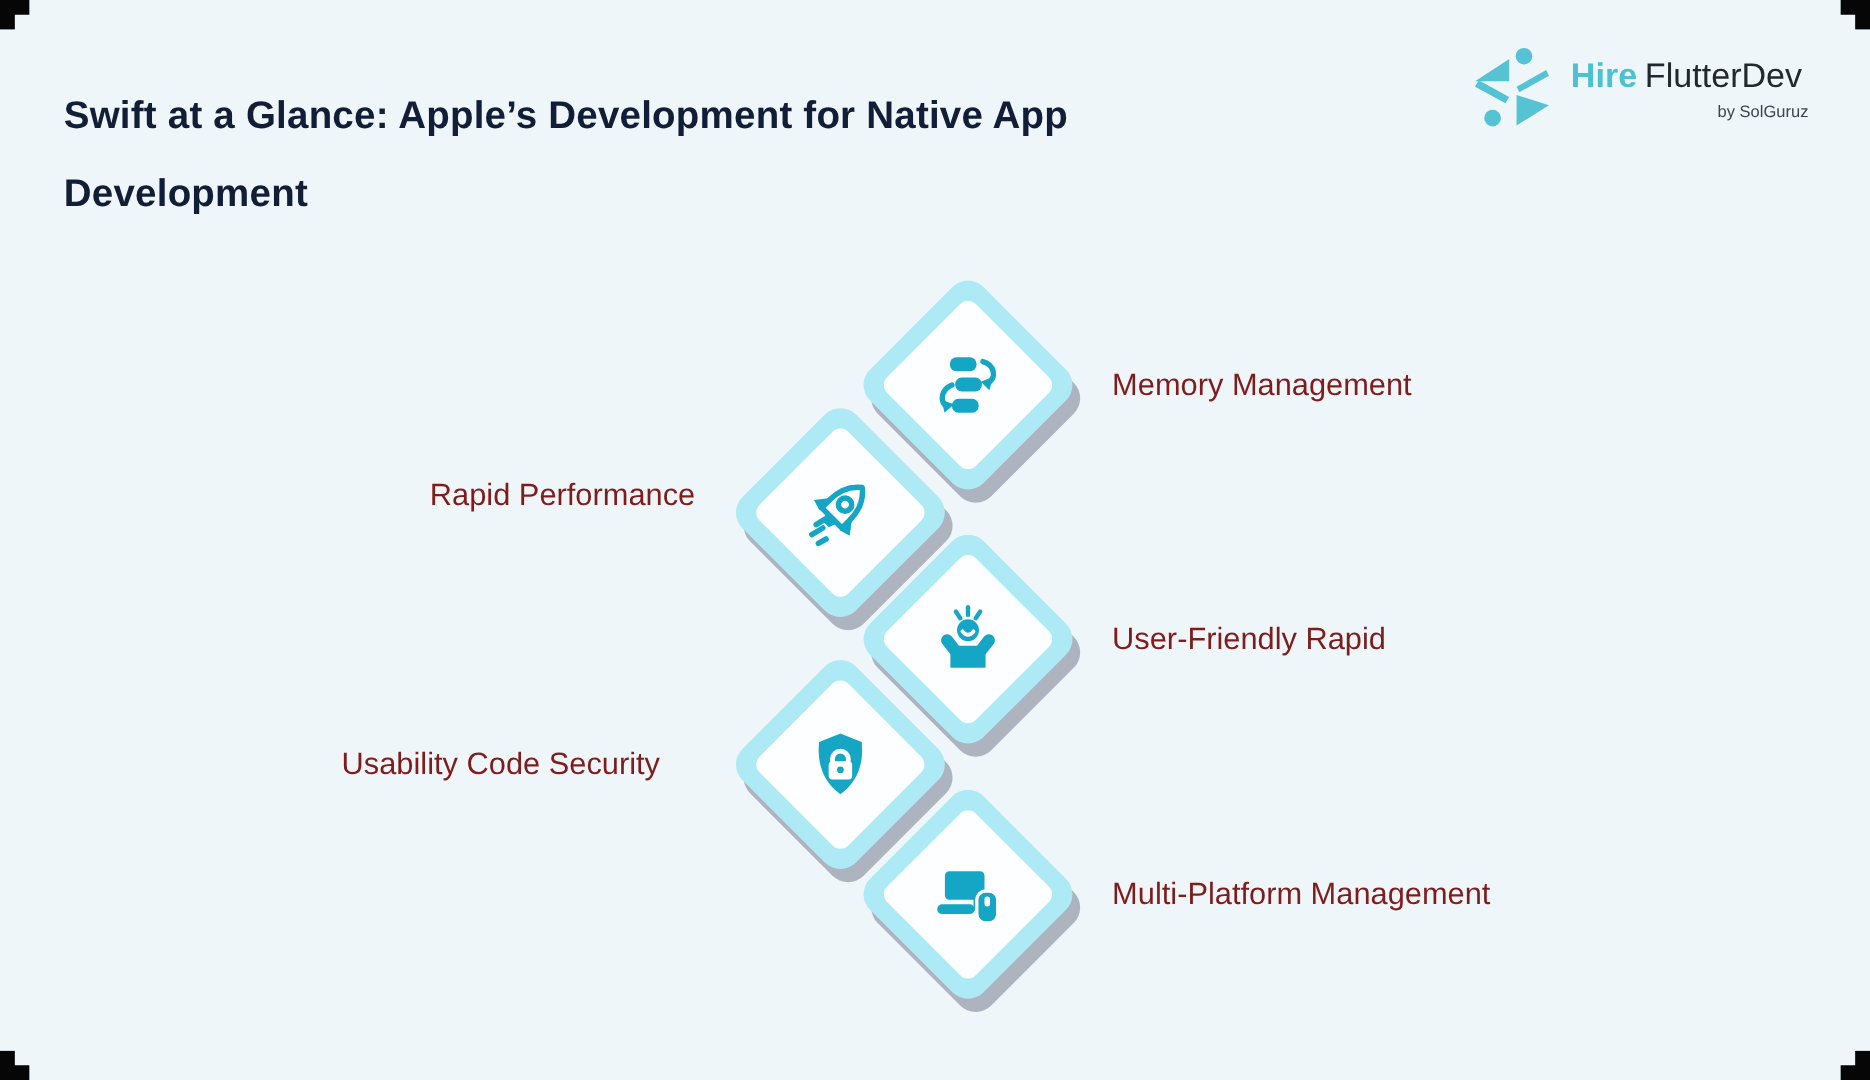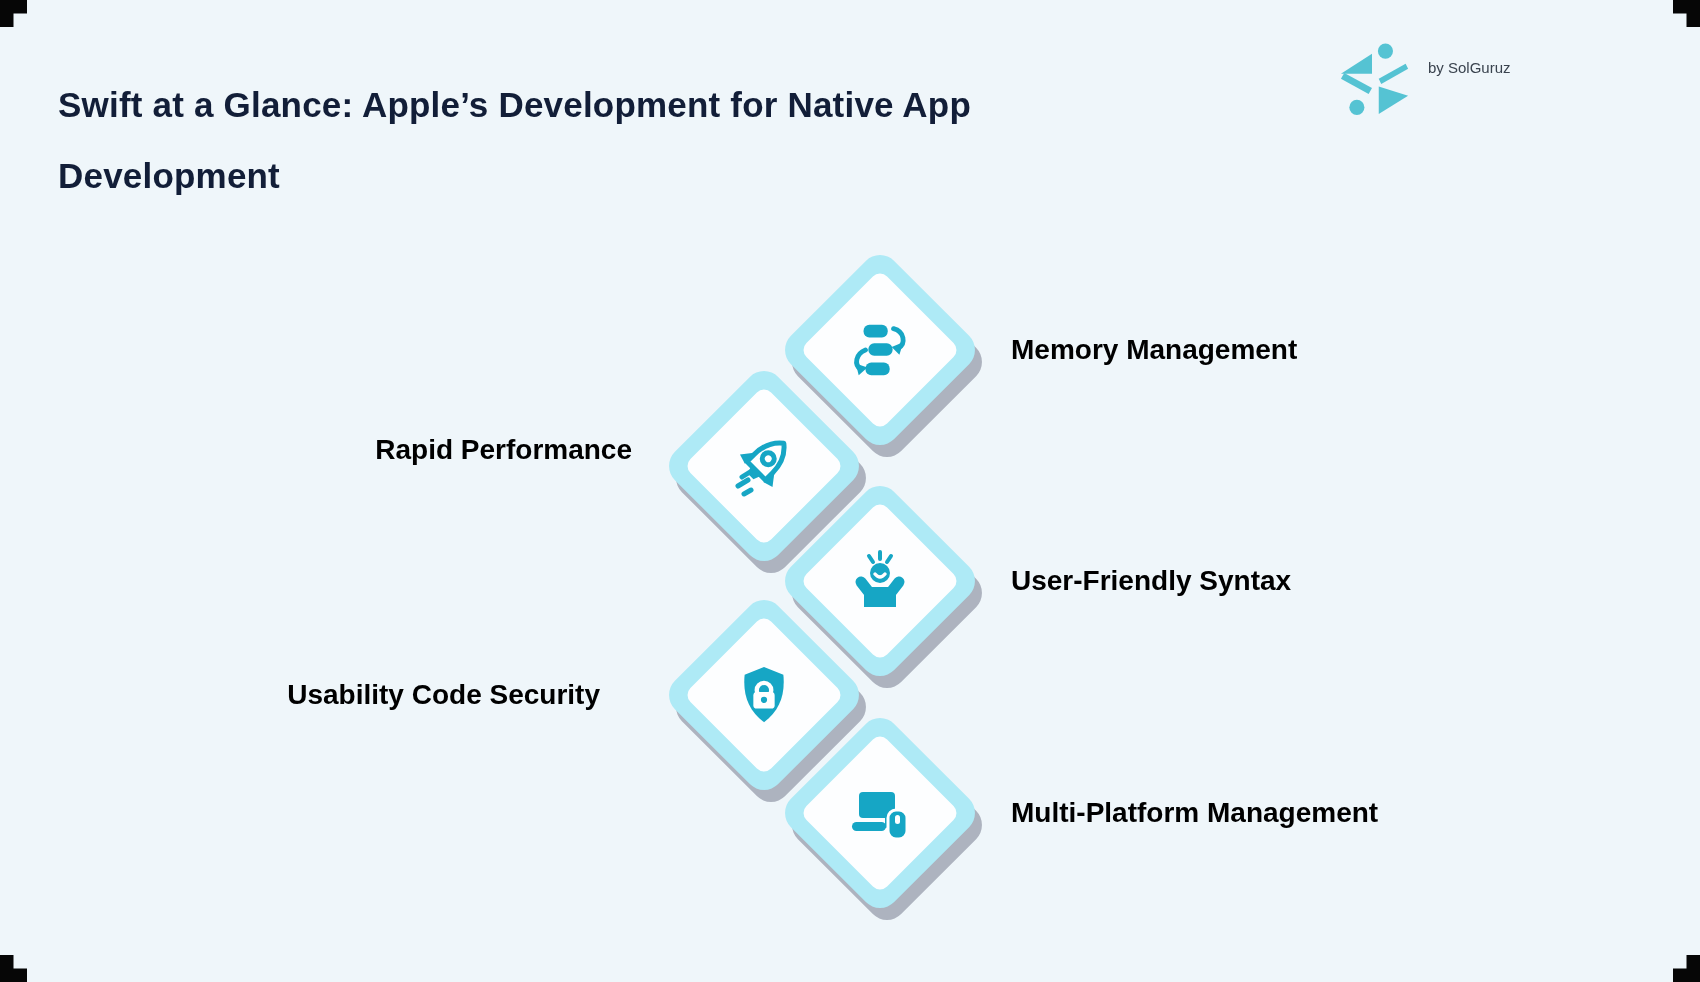--- a/index.html
+++ b/index.html
@@ -22,21 +22,21 @@
     font-size:35px;line-height:71px;font-weight:800;color:#121e38;
     letter-spacing:.2px;
   }
 
   
   .logo-mark{position:absolute;left:1330px;top:40px;width:84px;height:76px;}
   .logo-text{position:absolute;left:1428px;top:52px;width:216px;}
   .logo-line{font-size:31px;line-height:34px;white-space:nowrap;}
   .logo-hire{color:#4bc1d2;font-weight:700;}
   .logo-brand{color:#23282e;font-weight:500;margin-left:7px;}
-  .logo-byline{margin-top:7px;font-size:15px;color:#3a434e;font-weight:400;}
+  .logo-byline{margin-top:7px;text-align:right;font-size:15px;color:#3a434e;font-weight:400;}
 
   
   .tile-shadow{
     position:absolute;width:146px;height:146px;border-radius:20px;
     transform:rotate(45deg);background:#adb3bf;
   }
   .tile{position:absolute;width:146px;height:146px;}
   .tile-outer{
     width:146px;height:146px;border-radius:20px;transform:rotate(45deg);
     background:#aeeaf6;display:flex;align-items:center;justify-content:center;
@@ -55,21 +55,21 @@
   .p5{left:807px;top:740px;}
   .s1{left:814px;top:289px;}
   .s2{left:698px;top:405px;}
   .s3{left:814px;top:520px;}
   .s4{left:698px;top:634px;}
   .s5{left:814px;top:752px;}
 
   
   .flabel{
     position:absolute;transform:translateY(-50%);
-    font-size:28px;font-weight:700;color:#000000;white-space:nowrap;
+    font-size:28px;font-weight:400;color:#7f1d1d;white-space:nowrap;
   }
   .l1{left:1011px;top:350px;}
   .l2{right:1068px;top:450px;text-align:right;}
   .l3{left:1011px;top:581px;}
   .l4{right:1100px;top:695px;text-align:right;}
   .l5{left:1011px;top:813px;}
 </style>
 </head>
 <body>
 
@@ -84,20 +84,23 @@
   <g fill="#55c3d3">
     <circle cx="66" cy="13" r="9"></circle>
     <circle cx="32" cy="80" r="9"></circle>
     <polygon points="13,40 50,16 50,40"></polygon>
     <polygon points="13,46 46,64 50,57 17,39"></polygon>
     <polygon points="58,46 90,28 93,34 61,52"></polygon>
     <polygon points="58,55 93,66 58,88"></polygon>
   </g>
 </svg>
 <div class="logo-text">
+  <div class="logo-line">
+    <span class="logo-hire">Hire</span><span class="logo-brand">FlutterDev</span>
+  </div>
   <div class="logo-byline">by SolGuruz</div>
 </div>
 
 <div>
   <div class="tile-shadow s1"></div>
   <div class="tile-shadow s2"></div>
   <div class="tile-shadow s3"></div>
   <div class="tile-shadow s4"></div>
   <div class="tile-shadow s5"></div>
 </div>
@@ -199,15 +202,15 @@
       <rect x="41" y="30" width="19" height="29" rx="8" fill="#16a6c5" stroke="#ffffff" stroke-width="3"></rect>
       <rect x="48" y="35" width="5" height="9" rx="2.5" fill="#ffffff"></rect>
     </svg>
   </div>
       </div>
     </div>
 </div>
 
 <div class="flabel l1">Memory Management</div>
 <div class="flabel l2">Rapid Performance</div>
-<div class="flabel l3">User-Friendly Syntax</div>
+<div class="flabel l3">User-Friendly Rapid</div>
 <div class="flabel l4">Usability Code Security</div>
 <div class="flabel l5">Multi-Platform Management</div>
 
 </body></html>

